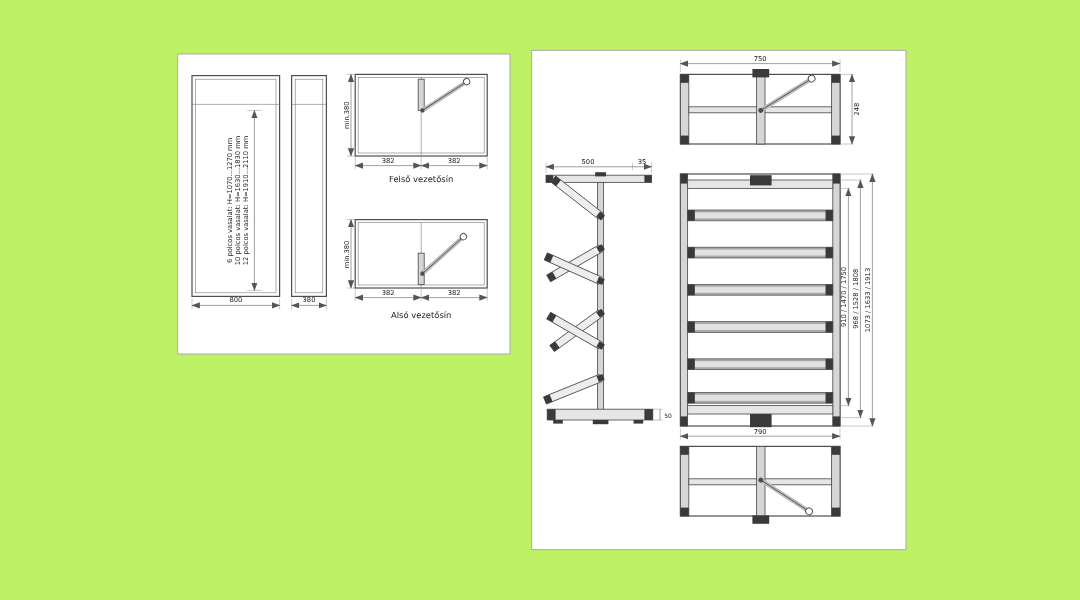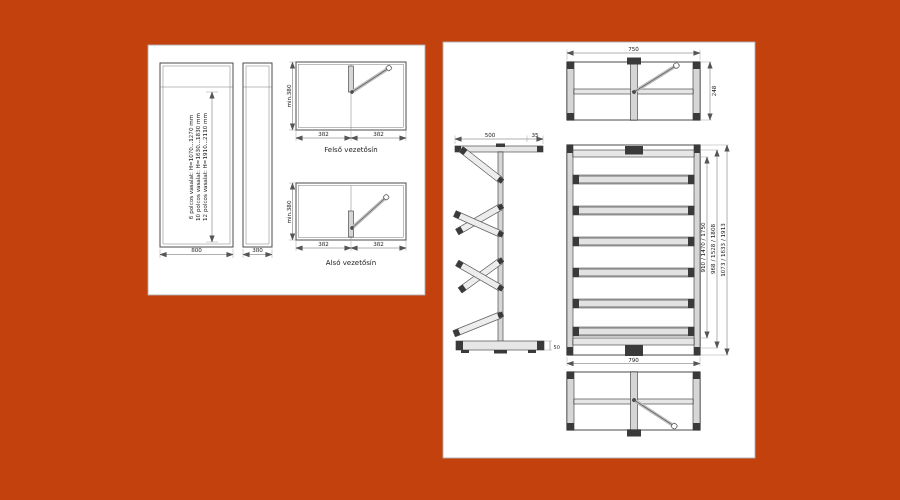--- a/index.html
+++ b/index.html
@@ -1,16 +1,16 @@
 <!DOCTYPE html>
 <html><head>
 <meta charset="utf-8">
 <style>
   html,body{margin:0;padding:0;background:#ffffff;}
-  .canvas{position:relative;width:900px;height:500px;background:#c2410c;overflow:hidden;
+  .canvas{position:relative;width:900px;height:500px;background:#bef264;overflow:hidden;
           font-family:"DejaVu Sans",sans-serif;}
   svg{display:block;}
   .panel{fill:#ffffff;stroke:#b0b0b0;stroke-width:0.9;}
   .ol{fill:#ffffff;stroke:#4d4d4d;stroke-width:1;}
   .tl{fill:none;stroke:#7a7a7a;stroke-width:0.5;}
   .dim{stroke:#6e6e6e;stroke-width:0.55;fill:none;}
   .ext{stroke:#9a9a9a;stroke-width:0.45;fill:none;}
   .metal{fill:#d6d6d6;stroke:#4d4d4d;stroke-width:0.7;}
   .bar{fill:#e6e6e6;stroke:#4d4d4d;stroke-width:0.7;}
   .dark{fill:#3a3a3a;stroke:none;}

